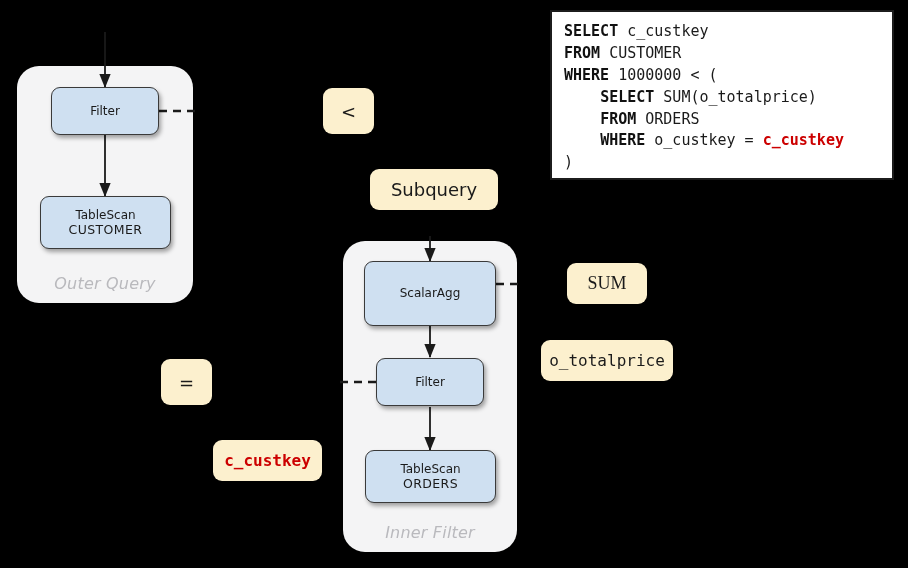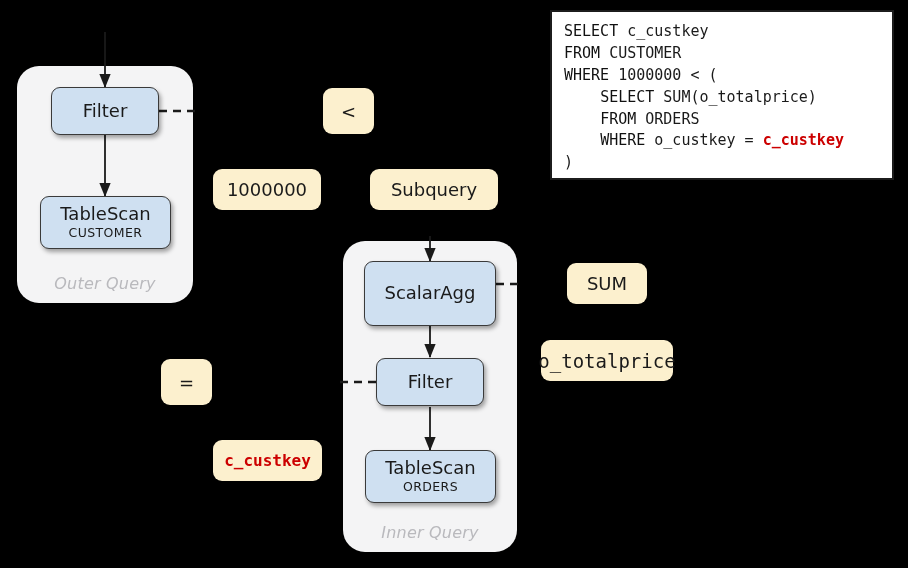--- a/index.html
+++ b/index.html
@@ -42,21 +42,21 @@
     border: 1.6px solid #3a3a3a;
     border-radius: 9px;
     box-shadow: 2px 3px 4px rgba(0,0,0,0.35);
     display: flex;
     flex-direction: column;
     align-items: center;
     justify-content: center;
     box-sizing: border-box;
   }
   .op-title {
-    font-size: 18px;
+    font-size: 12px;
     color: #1a1a1a;
     line-height: 1.05;
     text-align: center;
   }
   .op-sub {
     font-size: 12.5px;
     color: #1a1a1a;
     letter-spacing: 0.4px;
     margin-top: 2px;
     line-height: 1.05;
@@ -70,21 +70,21 @@
     box-shadow: 1px 2px 3px rgba(0,0,0,0.35);
     display: flex;
     align-items: center;
     justify-content: center;
     box-sizing: border-box;
     font-size: 18px;
     color: #1a1a1a;
   }
   .expr-node.mono {
     font-family: "DejaVu Sans Mono", monospace;
-    font-size: 19px;
+    font-size: 16px;
   }
   .expr-node.corr {
     font-family: "DejaVu Sans Mono", monospace;
     font-size: 16px;
     font-weight: bold;
     color: #cc0000;
   }
 
   
   .conn-svg {
@@ -109,34 +109,34 @@
     padding: 9px 12px;
   }
   #sql-code {
     margin: 0;
     font-family: "DejaVu Sans Mono", monospace;
     font-size: 15px;
     line-height: 1.46;
     color: #1a1a1a;
     white-space: pre;
   }
-  #sql-code .kw { font-weight: normal; color: #111111; }
+  #sql-code .kw { font-weight: bold; color: #111111; }
   #sql-code .corr { font-weight: bold; color: #cc0000; }
 </style>
 </head>
 <body>
 
 <div id="stage">
 
   <div class="query-group" style="left:17px; top:66px; width:176px; height:237px;">
     <div class="group-label" style="bottom:10px;">Outer Query</div>
   </div>
 
   <div class="query-group" style="left:343px; top:241px; width:174px; height:311px;">
-    <div class="group-label" style="bottom:10px;">Inner Query</div>
+    <div class="group-label" style="bottom:10px;">Inner Filter</div>
   </div>
 
   <svg class="conn-svg">
     <defs>
       <marker id="arrowhead" markerWidth="9" markerHeight="9" refX="7.4" refY="3.2" orient="auto" markerUnits="strokeWidth">
         <path d="M0,0 L8,3.2 L0,6.4 z" fill="#1a1a1a"></path>
       </marker>
     </defs>
 
     <line x1="105" y1="32" x2="105" y2="87" stroke="#1a1a1a" stroke-width="1.8" marker-end="url(#arrowhead)"></line>
@@ -173,25 +173,24 @@
     <span class="op-title">Filter</span>
   </div>
 
   <div class="op-node" style="left:365px; top:450px; width:131px; height:53px;">
     <span class="op-title">TableScan</span>
     <span class="op-sub">ORDERS</span>
   </div>
 
   <div class="expr-node" style="left:323px; top:88px; width:51px; height:46px;">&lt;</div>
 
-  <div class="expr-node" style="left:213px; top:169px; width:108px; height:41px;">1000000</div>
 
   <div class="expr-node" style="left:370px; top:169px; width:128px; height:41px;">Subquery</div>
 
-  <div class="expr-node" style="left:567px; top:263px; width:80px; height:41px;">SUM</div>
+  <div class="expr-node" style="left:567px; top:263px; width:80px; height:41px;font-family:Liberation Serif, serif;">SUM</div>
 
   <div class="expr-node mono" style="left:541px; top:340px; width:132px; height:41px;">o_totalprice</div>
 
   <div class="expr-node" style="left:161px; top:359px; width:51px; height:46px;">=</div>
 
 
   <div class="expr-node corr" style="left:213px; top:440px; width:109px; height:41px;">c_custkey</div>
 
   <div id="sql-panel">
     <pre id="sql-code"><span class="kw">SELECT</span> c_custkey

